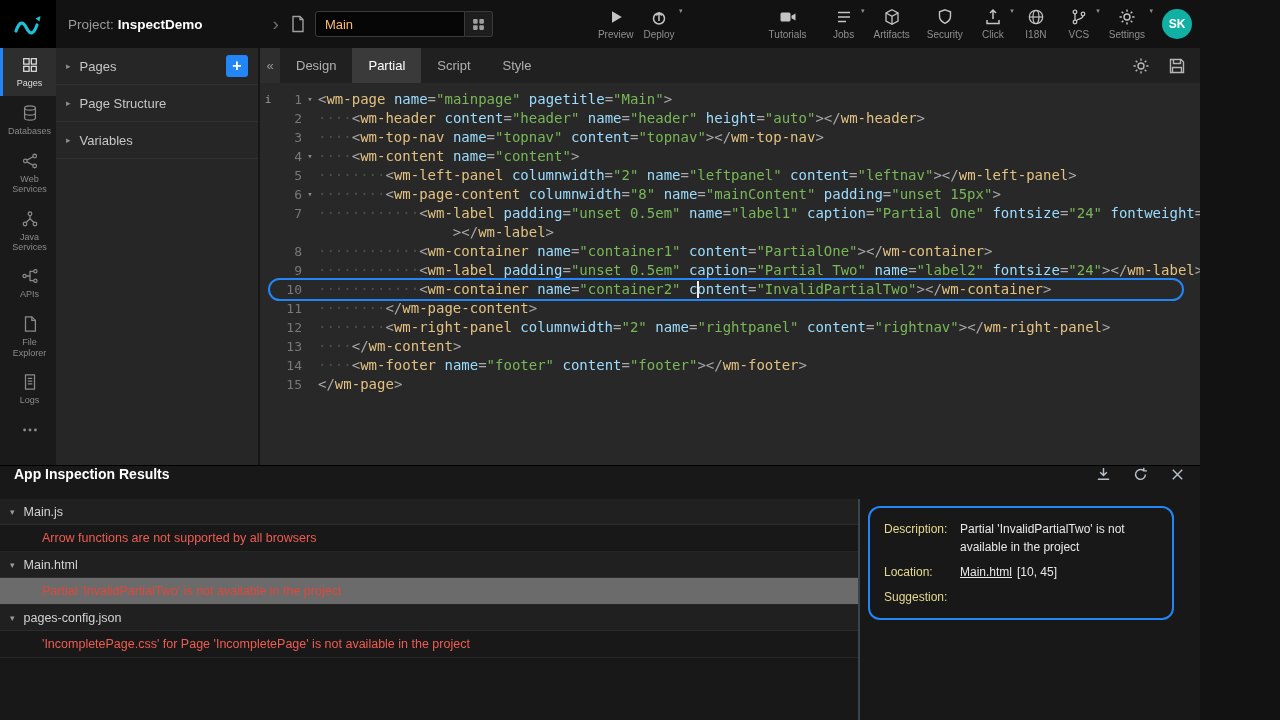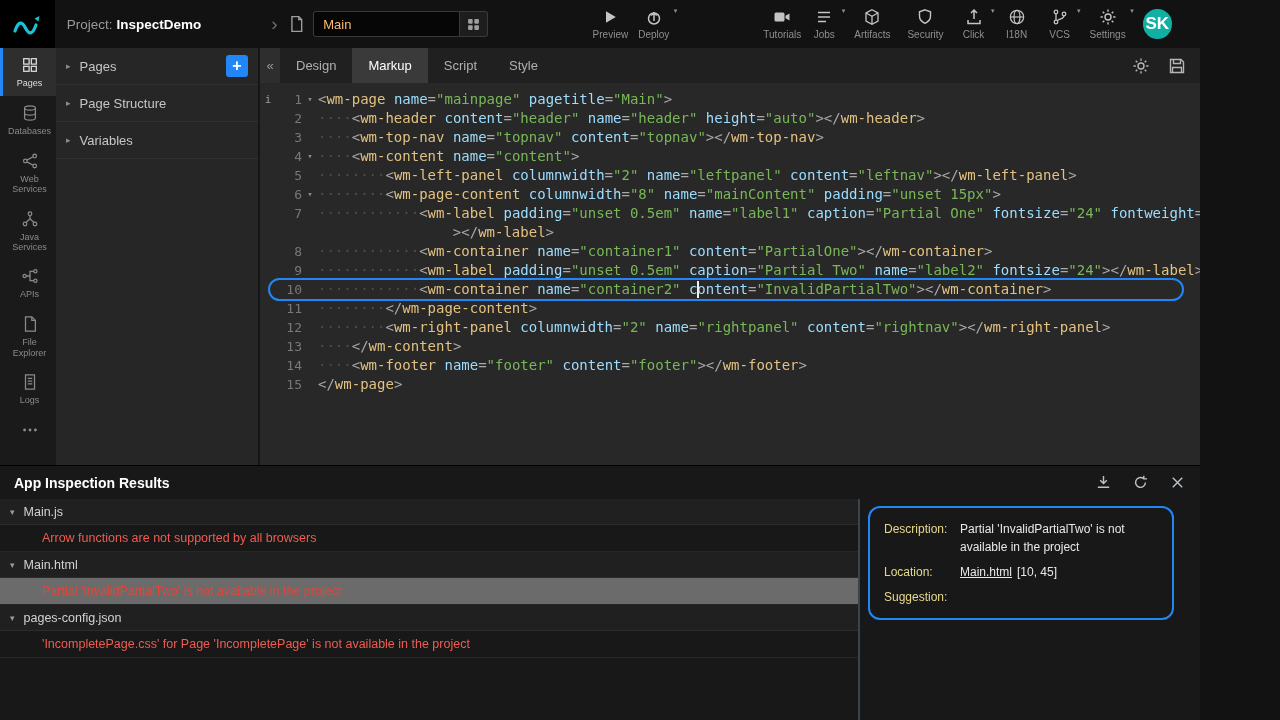--- a/index.html
+++ b/index.html
@@ -18,21 +18,21 @@
   .doc-ic{width:18px;height:20px;color:#9e9e9e;margin-left:10px}
   .page-input{margin-left:8px;width:150px;height:26px;background:#060606;border:1px solid #3a3a3a;border-radius:3px 0 0 3px;color:#fdba74;font-size:13px;display:flex;align-items:center;padding:0 9px}
   .grid-btn{width:28px;height:26px;background:#1d1d1d;border:1px solid #3a3a3a;border-left:none;border-radius:0 3px 3px 0;color:#9e9e9e;display:flex;align-items:center;justify-content:center}
   .grid-btn .gi{width:15px;height:15px}
   .tb-action{display:flex;flex-direction:column;align-items:center;gap:3px;position:relative;padding:2px 5px;min-width:36px;cursor:default}
   .tb-ic{width:18px;height:18px;color:#c4c4c4}
   .tb-label{font-size:10px;color:#8f8f8f;white-space:nowrap}
   .tb-caret{position:absolute;right:-3px;top:1px;font-size:7px;color:#8f8f8f}
   .center-group{display:flex;align-items:center}
   .right-group{display:flex;align-items:center;gap:7px;margin-left:auto}
-  .avatar{width:30px;height:30px;border-radius:50%;background:#11b0a5;color:#fff;font-size:17px;font-weight:700;display:flex;align-items:center;justify-content:center;margin:0 28px 0 12px}
+  .avatar{width:30px;height:30px;border-radius:50%;background:#11b0a5;color:#fff;font-size:12px;font-weight:700;display:flex;align-items:center;justify-content:center;margin:0 8px 0 12px}
 
   
   .middle{height:417px;flex:none;display:flex;overflow:hidden}
   .activity{width:56px;flex:none;background:#1a1a1a;display:flex;flex-direction:column;overflow:hidden}
   .act-item{padding:8px 2px 7px;display:flex;flex-direction:column;align-items:center;gap:4px;color:#8a8a8a;border-left:3px solid transparent;text-align:center;font-size:9px;line-height:1.15;min-height:48px}
   .act-item .aic{width:18px;height:18px}
   .act-item.active{background:#2e2e2e;border-left-color:#2286f7;color:#dedede}
 
   .explorer{width:204px;flex:none;background:#262626;border-right:2px solid #161616;overflow:hidden}
   .exp-row{height:37px;display:flex;align-items:center;gap:9px;padding:0 10px;border-bottom:1px solid #313131;color:#c6c6c6;font-size:13px}
@@ -53,21 +53,21 @@
   .ln{width:26px;text-align:right;color:#787878;font-size:13px;flex:none}
   .fold{width:16px;text-align:center;color:#8a8a8a;font-size:9px;flex:none}
   .code-text{flex:1;white-space:pre;position:relative}
   .ws{color:#4d4d4d}
   .t{color:#e2c181}.a{color:#9cdcfe}.v{color:#79b758}.p{color:#a9a9a9}
   .caret{position:absolute;top:1px;width:1.5px;height:17px;background:#f0f0f0}
   .hl-box{position:absolute;left:8px;right:16px;top:-2px;bottom:-2px;border:2px solid #2286f7;border-radius:13px;pointer-events:none}
 
   
   .inspection{height:255px;flex:none;background:#181818;border-top:1px solid #000;display:flex;flex-direction:column}
-  .insp-header{height:33px;flex:none;display:flex;align-items:center;padding:0 14px;gap:20px}
+  .insp-header{height:33px;flex:none;display:flex;align-items:flex-start;padding:0 14px;gap:20px}
   .insp-title{font-size:14px;font-weight:700;color:#fff;margin-right:auto}
   .insp-tool{width:17px;height:17px;color:#b9c2c9}
   .insp-body{flex:1;display:flex;overflow:hidden}
   .insp-list{width:860px;flex:none;border-right:2px solid #39444f;display:flex;flex-direction:column;overflow:hidden}
   .insp-group{height:26px;flex:none;display:flex;align-items:center;gap:9px;padding:0 10px;background:#202020;border-bottom:1px solid #2c2c2c;color:#d2d2d2;font-size:12.5px}
   .insp-group .tri{font-size:9px;color:#9a9a9a}
   .insp-item{height:27px;flex:none;display:flex;align-items:center;padding:0 10px 0 42px;border-bottom:1px solid #262626;color:#f05c51;font-size:12.5px}
   .insp-item.selected{background:#6b6b6b;color:#e2463a}
   .insp-detail{flex:1;position:relative}
   .detail-card{margin:7px 26px 0 8px;border:2px solid #2286f7;border-radius:12px;padding:12px 14px;font-size:12px;color:#e8e8e8}
@@ -313,21 +313,21 @@
           <span class="tri">▸</span>
           <span>Variables</span>
         </div>
       </aside>
 
     <section class="editor">
       <div class="tabbar">
         <div class="collapse-btn">«</div>
         <div style="display:flex">
             <div class="tab">Design</div>
-            <div class="tab active">Markup</div>
+            <div class="tab active">Partial</div>
             <div class="tab">Script</div>
             <div class="tab">Style</div>
           </div>
         <div class="tab-tools">
           <span class="tab-tool">
             <svg viewBox="0 0 18 18" fill="none" stroke="currentColor" stroke-width="1.4">
                 <circle cx="9" cy="9" r="3"></circle>
                 <path d="M9 1.5v2.3M9 14.2v2.3M1.5 9h2.3M14.2 9h2.3M3.7 3.7l1.6 1.6M12.7 12.7l1.6 1.6M14.3 3.7l-1.6 1.6M5.3 12.7l-1.6 1.6"></path>
               </svg>
           </span>

